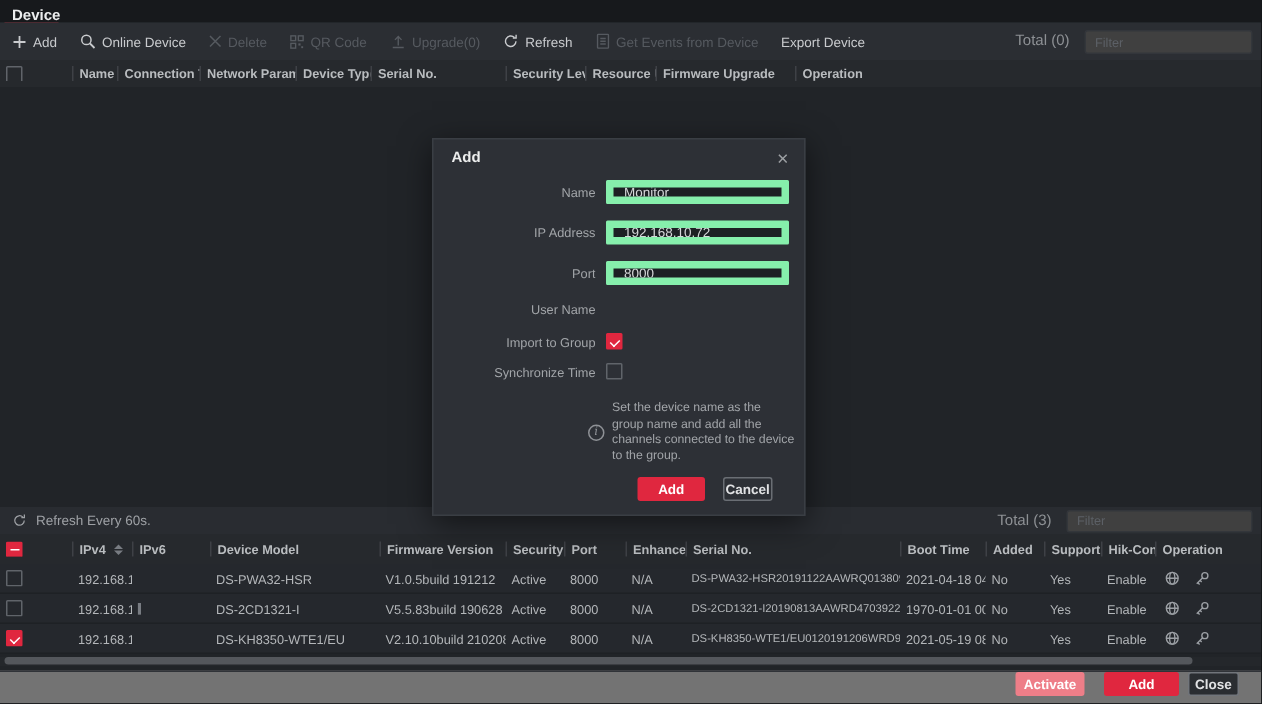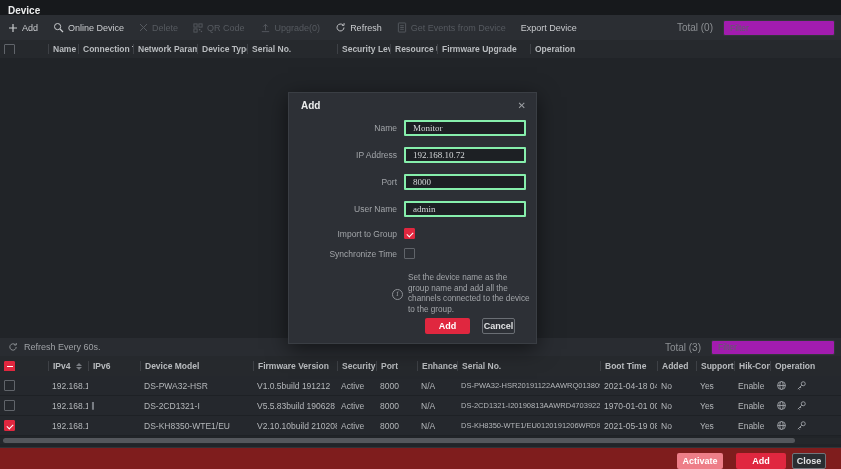--- a/index.html
+++ b/index.html
@@ -25,21 +25,21 @@
   .tab{display:inline-block;position:relative;margin-left:3px;padding:1px 8px 0 5px;font-size:10px;font-weight:bold;color:#ecedee}
   .tab .underline{position:absolute;left:0;bottom:-1px;width:36px;height:2px;background:#c4303e}
 
   
   .toolbar{position:absolute;left:0;top:15px;width:100%;height:25px;background:var(--bg-toolbar);display:flex;align-items:center;padding:0 6px 0 8px;gap:15px;font-size:9px}
   .tbtn{display:flex;align-items:center;gap:4px;color:var(--txt-main);cursor:pointer;white-space:nowrap}
   .tbtn.disabled{color:var(--txt-disabled)}
   .tbtn svg{flex:0 0 auto}
   .toolbar-right{margin-left:auto;display:flex;align-items:center;gap:10px}
   .total{color:var(--txt-dim);font-size:10px;white-space:nowrap}
-  .filter{width:112px;height:16px;background:#a21caf;border:1px solid #33363b;border-radius:2px;color:#c2c4c7;font-size:8.5px;padding:0 6px;font-family:"Liberation Sans",sans-serif}
+  .filter{width:112px;height:16px;background:#404040;border:1px solid #33363b;border-radius:2px;color:#c2c4c7;font-size:8.5px;padding:0 6px;font-family:"Liberation Sans",sans-serif}
   .filter::placeholder{color:#5c6066}
 
   
   .thead{position:absolute;left:0;width:100%;background:var(--bg-thead);display:grid;align-items:center;font-size:8.5px;font-weight:bold;color:#b9bcbf}
   .thead .cell{white-space:nowrap;overflow:hidden;padding-left:4px;display:flex;align-items:center;gap:3px;height:10px;border-left:1px solid var(--sep)}
   .thead .cell.first{border-left:none}
   .top-thead{top:40px;height:18px;grid-template-columns:48px 30px 55px 64px 50px 90px 53px 47px 93px 1fr}
   .bottom-thead{top:356px;height:20px;grid-template-columns:48px 40px 52px 113px 84px 39px 41px 40px 143px 57px 39px 38px 36px 1fr}
   .cbcell{display:flex;align-items:center;padding-left:27px;border-left:none}
 
@@ -63,36 +63,36 @@
   .rows{position:absolute;left:0;top:376px;width:100%}
   .row{height:20px;display:grid;grid-template-columns:48px 40px 52px 113px 84px 39px 41px 40px 143px 57px 39px 38px 36px 1fr;align-items:center;font-size:8.5px;color:#b4b7ba;background:#25282d;border-bottom:1px solid #1e2125}
   .row .cell{white-space:nowrap;overflow:hidden;padding-left:4px}
   .row .serial{font-size:7.5px}
   .row .ipv6mark{color:#787c82;font-size:7px}
   .op-icons{display:flex;align-items:center;gap:9px;color:#9ca0a5;padding-left:6px}
 
   .hscroll{position:absolute;left:0;top:438px;width:100%;height:6px;background:#24272b}
   .hthumb{position:absolute;left:3px;top:0;width:792px;height:5px;border-radius:2.5px;background:#54575c;cursor:pointer}
 
-  .footer{position:absolute;left:0;top:447px;width:100%;height:22px;background:#7f1d1d;border-top:1px solid #303338;display:flex;align-items:flex-end;justify-content:flex-end;padding-right:15px}
+  .footer{position:absolute;left:0;top:447px;width:100%;height:22px;background:#737373;border-top:1px solid #303338;display:flex;align-items:flex-start;justify-content:flex-end;padding-right:15px}
   .btn{height:16px;font-size:9px;font-weight:bold;border:none;border-radius:2px;font-family:"Liberation Sans",sans-serif;cursor:pointer;display:flex;align-items:center;justify-content:center}
   .btn-activate{width:46px;background:#ee7e88;color:#fff;margin-right:13px}
   .btn-addred{width:50px;background:var(--accent);color:#fff;margin-right:6px}
   .btn-close{width:34px;background:#2a2d31;border:1px solid #71757b;color:#e2e3e5}
 
   
   .dialog{position:absolute;left:288px;top:92px;width:249px;height:252px;background:var(--bg-dialog);border:1px solid #3a3e44;box-shadow:0 5px 20px rgba(0,0,0,.55)}
   .dlg-head{height:25px;display:flex;align-items:center;justify-content:space-between;padding:0 10px 0 12px}
   .dlg-title{font-size:10px;font-weight:bold;color:#eceded}
   .dlg-close{color:#9da0a4;font-size:10px;cursor:pointer}
   .dlg-form{padding-top:2px}
   .frow{display:grid;grid-template-columns:108px 124px;column-gap:7px;align-items:center;margin-bottom:11px}
   .frow.cbrow{margin-bottom:9px}
   .flabel{text-align:right;font-size:8.5px;color:#a2a5a9;white-space:nowrap;overflow:hidden}
-  .finput{width:122px;height:16px;background:var(--bg-input);border:2px solid #86efac;border-radius:1px;color:#d6d8da;font-size:9px;padding:0 7px;font-family:Liberation Serif, serif}
+  .finput{width:122px;height:16px;background:var(--bg-input);border:5px solid #86efac;border-radius:1px;color:#d6d8da;font-size:9px;padding:0 7px;font-family:Liberation Sans, sans-serif}
   .dlg-note{display:flex;align-items:center;gap:5px;margin:14px 0 0 103px;width:138px}
   .note-icon{flex:0 0 auto;width:11px;height:11px;border:1px solid #8e9196;border-radius:50%;color:#8e9196;font-size:8px;font-family:"DejaVu Serif",serif;font-style:italic;display:flex;align-items:center;justify-content:center;line-height:1}
   .note-text{font-size:8.2px;line-height:1.28;color:#a2a5a9}
   .dlg-btns{position:absolute;right:21px;bottom:9px;display:flex;gap:12px}
   .btn-dlg-add{width:45px;background:var(--accent);color:#fff}
   .btn-dlg-cancel{width:33px;background:var(--bg-dialog);border:1px solid #6a6e74;color:#e0e1e3}
 </style>
 </head>
 <body>
 
@@ -375,21 +375,20 @@
       <div class="frow">
         <span class="flabel">IP Address</span>
         <input class="finput" type="text" value="192.168.10.72" style="">
       </div>
       <div class="frow">
         <span class="flabel">Port</span>
         <input class="finput" type="text" value="8000" style="">
       </div>
       <div class="frow">
         <span class="flabel">User Name</span>
-        <input class="finput" type="text" value="admin" style="">
       </div>
       <div class="frow cbrow">
         <span class="flabel">Import to Group</span>
         <span class="cb checked"></span>
       </div>
       <div class="frow cbrow">
         <span class="flabel">Synchronize Time</span>
         <span class="cb"></span>
       </div>
       <div class="dlg-note">

